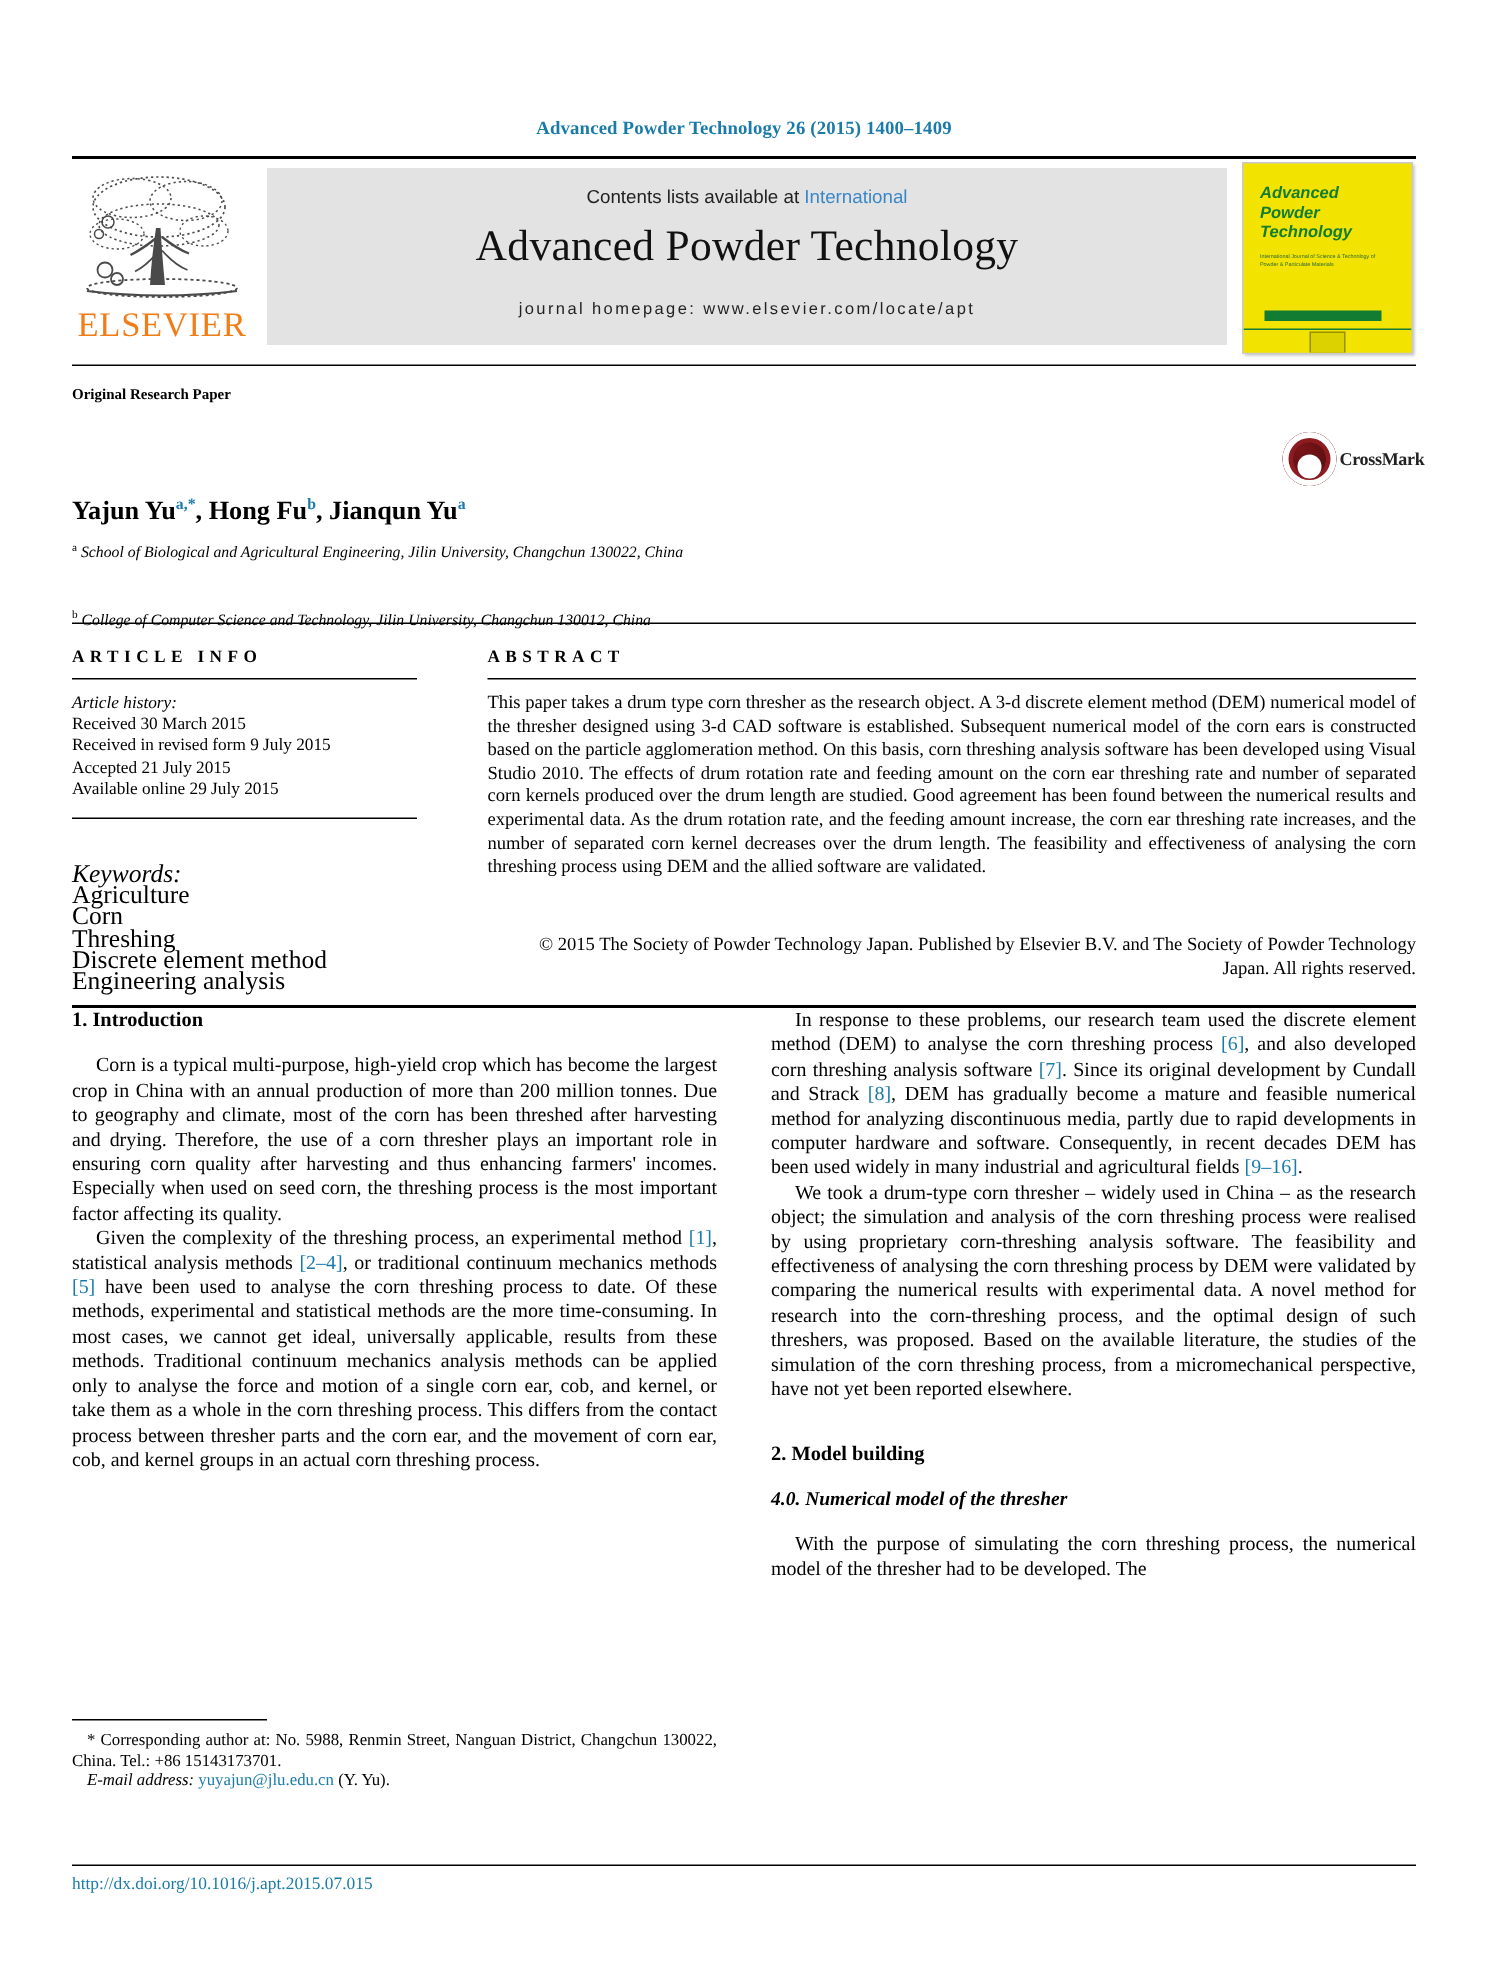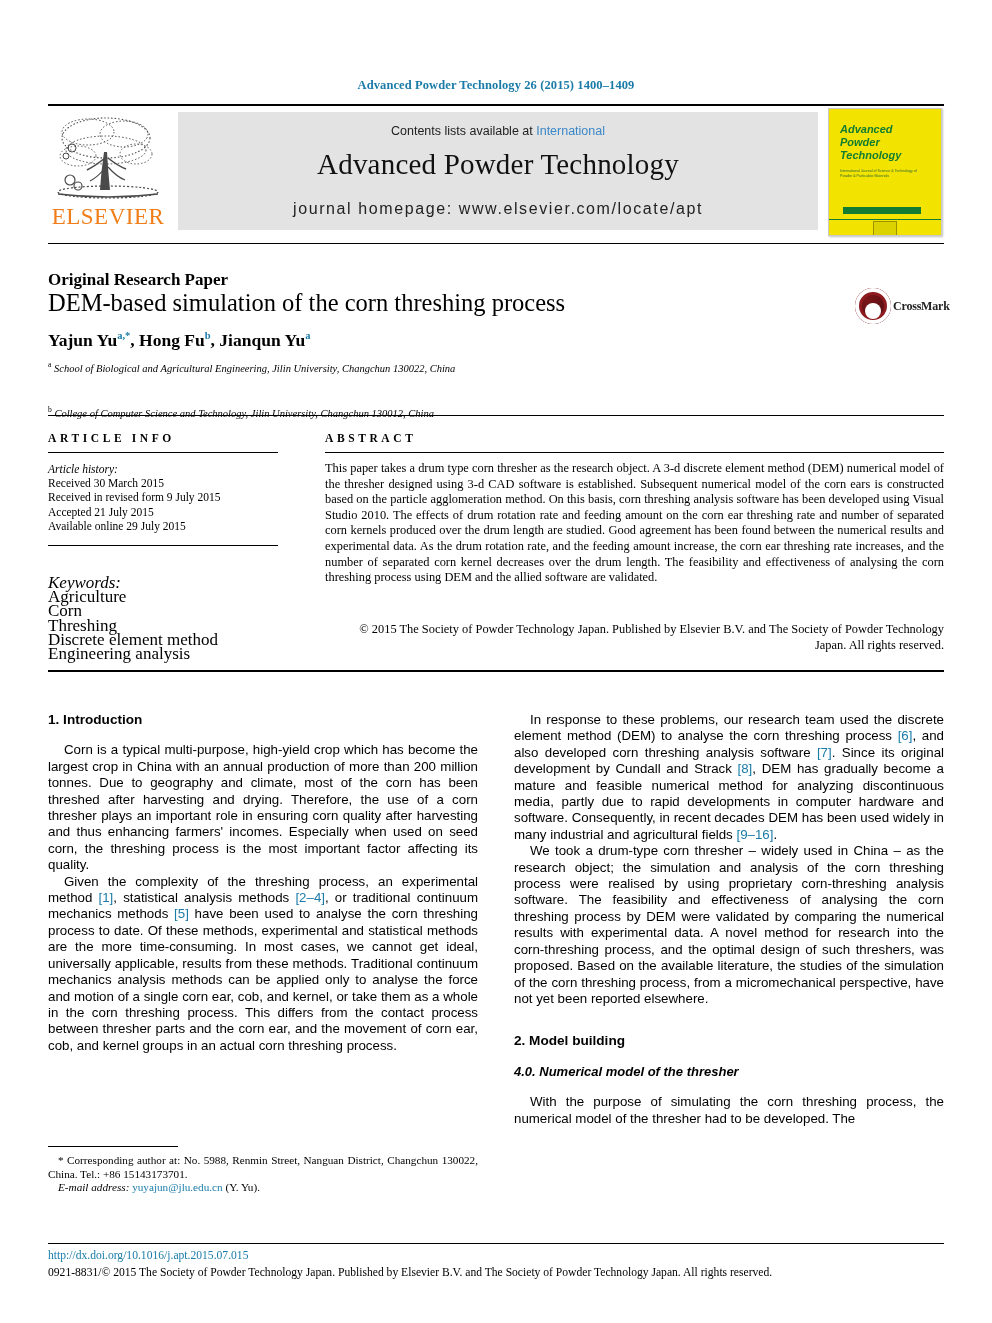--- a/index.html
+++ b/index.html
@@ -85,21 +85,21 @@
     font-family: "Liberation Serif", serif;
     font-size: 29px;
     color: #111;
     letter-spacing: .2px;
   }
   .banner .homepage {
     position: absolute;
     top: 88px; left: 0; width: 640px;
     text-align: center;
     font-family: "Liberation Sans", sans-serif;
-    font-size: 16px;
+    font-size: 11px;
     color: #222;
     letter-spacing: 1.6px;
   }
   .cover-thumb {
     position: absolute;
     left: 780px; top: 2px;
     width: 112px;
     height: 126px;
     background: #f3e300;
     border: 1px solid #c9c9c9;
@@ -152,22 +152,21 @@
     position: absolute;
     left: 48px; top: 243px;
     width: 896px;
     border-top: 1px solid #000;
   }
   .doc-type {
     position: absolute;
     left: 48px; top: 258px;
     font-family: "Liberation Serif", serif;
     font-weight: bold;
-    font-size: 17px;
-    margin-top: 12px;
+    font-size: 10px;
   }
   .article-title {
     position: absolute;
     left: 48px; top: 288px;
     width: 790px;
     font-family: "Liberation Serif", serif;
     font-size: 24.5px;
     line-height: 30px;
     color: #000;
   }
@@ -316,23 +315,23 @@
   .rule-info-bottom {
     position: absolute;
     left: 48px; top: 670px;
     width: 896px;
     border-top: 2px solid #000;
   }
 
   
   .col {
     position: absolute;
-    top: 712px;
+    top: 672px;
     width: 430px;
-    font-family: Liberation Sans, sans-serif;
+    font-family: Liberation Serif, serif;
     font-size: 13.3px;
     line-height: 16.4px;
     text-align: justify;
   }
   .col-left { left: 48px; }
   .col-right { left: 514px; }
 
   .sec-head {
     font-weight: bold;
     font-size: 13.6px;
@@ -452,21 +451,20 @@
       <div class="ct-title">Advanced Powder Technology</div>
       <div class="ct-sub">International Journal of Science &amp; Technology of Powder &amp; Particulate Materials</div>
       <div class="ct-bar"></div>
       <div class="ct-bar2"></div>
       <div class="ct-logo"></div>
     </div>
   </div>
 
   <div class="rule-thin-top"></div>
   <div class="doc-type">Original Research Paper</div>
-  <div class="article-title">DEM-based simulation of the corn threshing process</div>
 
   <div class="authors">
     <span><span>Yajun Yu</span><sup>a,*</sup></span>, <span><span>Hong Fu</span><sup>b</sup></span>, <span><span>Jianqun Yu</span><sup>a</sup></span>
   </div>
 
   <div class="affiliation aff-a"><sup>a</sup> <span>School of Biological and Agricultural Engineering, Jilin University, Changchun 130022, China</span></div>
   <div class="affiliation aff-b"><sup>b</sup> <span>College of Computer Science and Technology, Jilin University, Changchun 130012, China</span></div>
 
   <div class="crossmark">
     <div class="cm-ring">
@@ -519,15 +517,14 @@
   </div>
 
   <div class="footnote-rule"></div>
   <div class="footnote">
     <span class="indent">* Corresponding author at: No. 5988, Renmin Street, Nanguan District, Changchun 130022, China. Tel.: +86 15143173701.</span>
     <span class="indent"><span class="em">E-mail address:</span> <span class="link">yuyajun@jlu.edu.cn</span> <span>(Y. Yu).</span></span>
   </div>
 
   <div class="footer-rule"></div>
   <div class="doi-line">http://dx.doi.org/10.1016/j.apt.2015.07.015</div>
-  <div class="issn-line">0921-8831/© 2015 The Society of Powder Technology Japan. Published by Elsevier B.V. and The Society of Powder Technology Japan. All rights reserved.</div>
 
 </div>
 
 </body></html>

